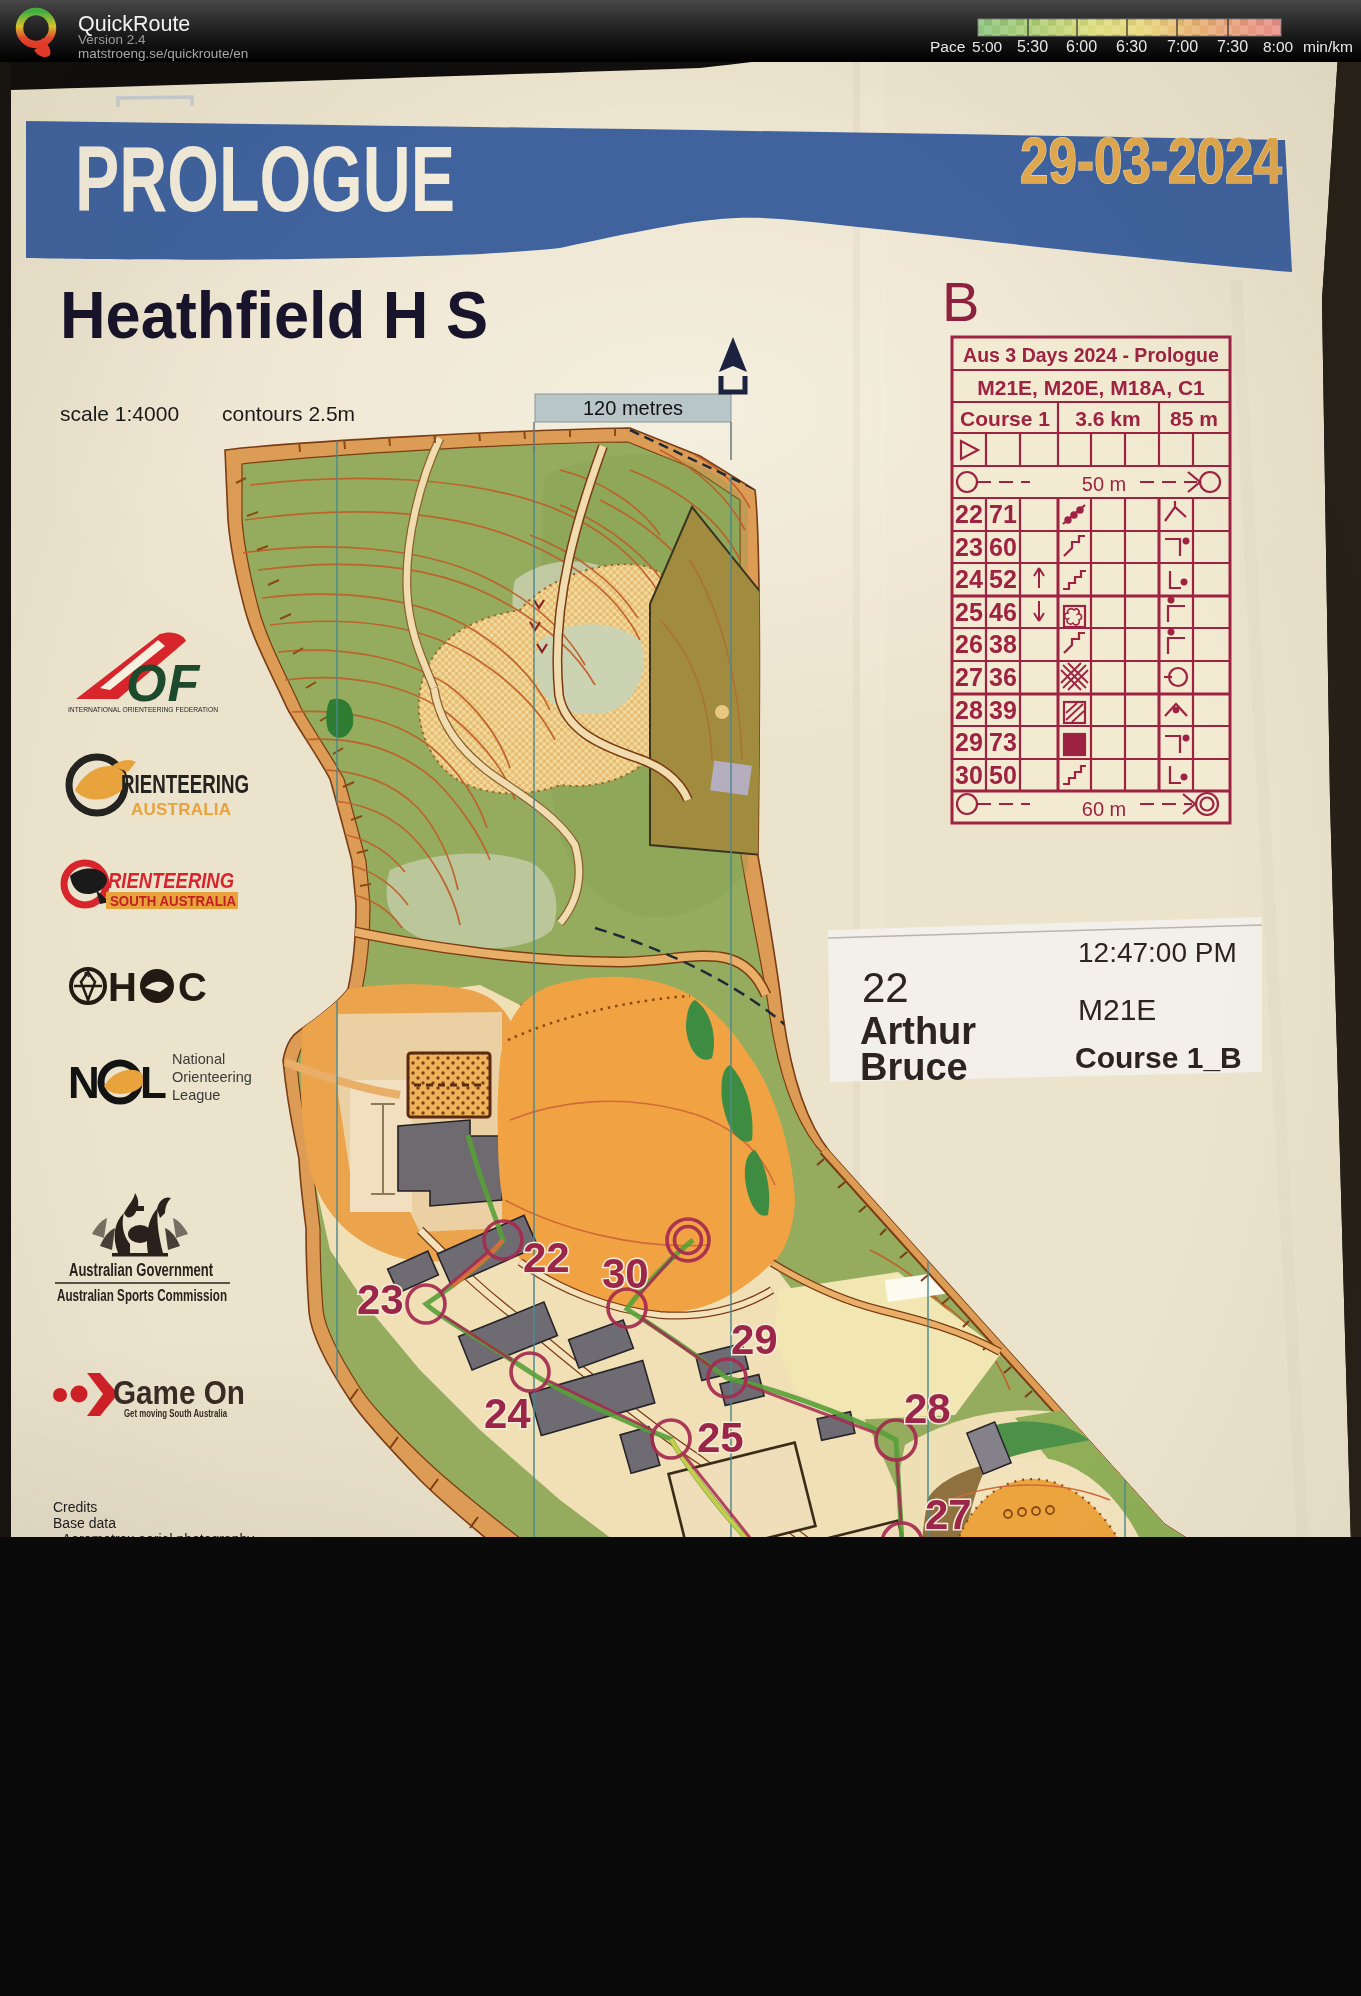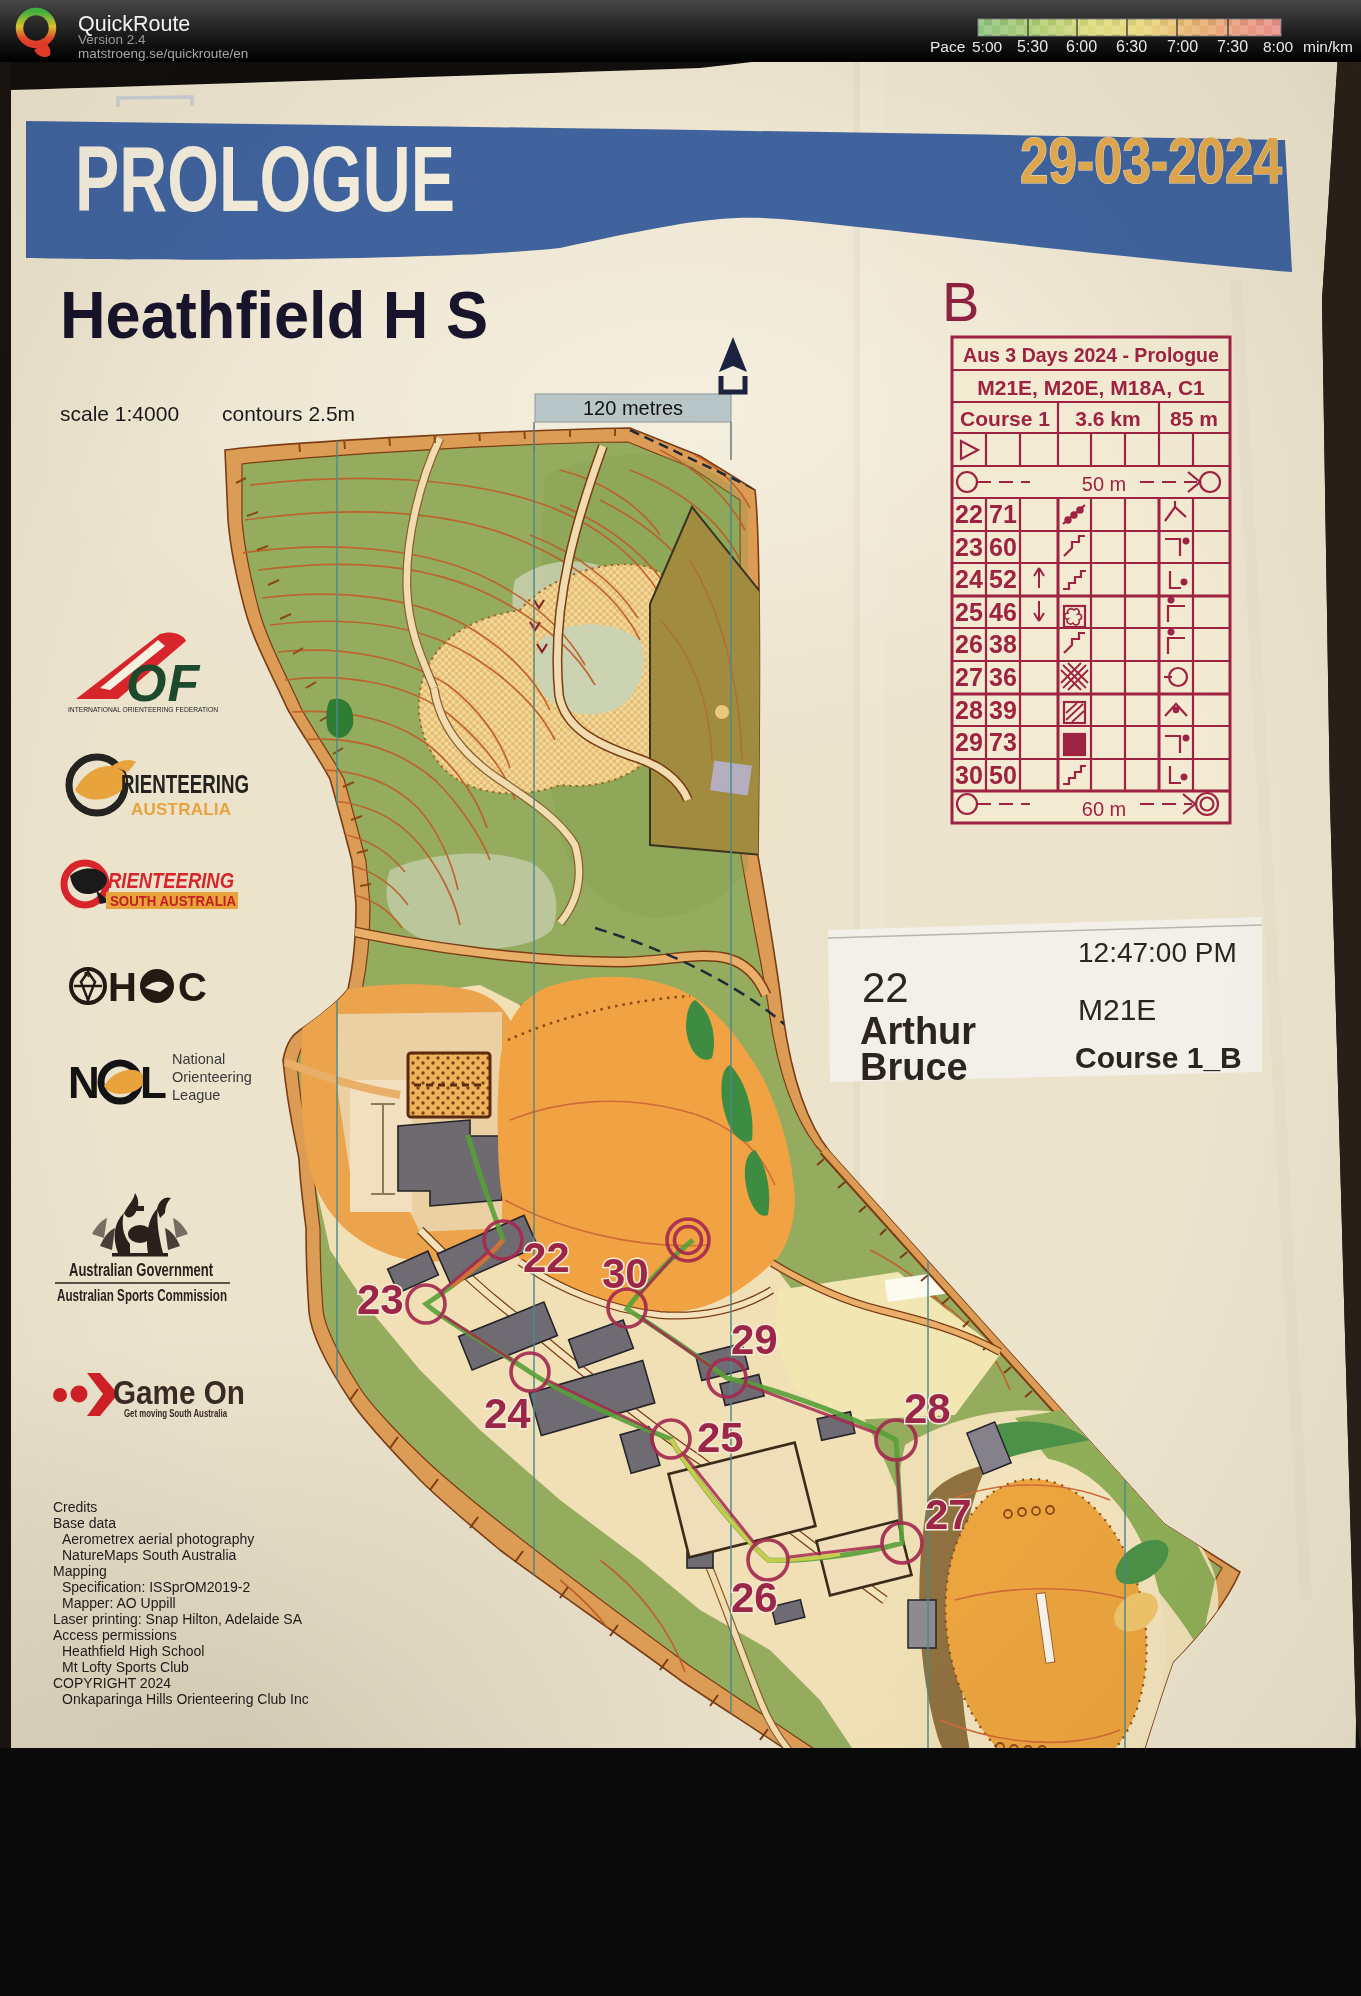--- a/index.html
+++ b/index.html
@@ -1,16 +1,16 @@
 <!DOCTYPE html>
 <html><head>
 <meta charset="utf-8">
 <style>
   html,body{margin:0;padding:0;background:#0a0a0a;}
-  .page{position:relative;width:1361px;height:1748px;overflow:hidden;font-family:"Liberation Sans",sans-serif;}
+  .page{position:relative;width:1361px;height:1537px;overflow:hidden;font-family:"Liberation Sans",sans-serif;}
   svg text{font-family:"Liberation Sans",sans-serif;}
 </style>
 </head>
 <body>
 <div class="page">
 <svg width="1361" height="1996" viewBox="0 0 1361 1996" xmlns="http://www.w3.org/2000/svg">
 <defs>
   <linearGradient id="hdr" x1="0" y1="0" x2="0" y2="1">
     <stop offset="0" stop-color="#474747"></stop>
           <stop offset="0.55" stop-color="#1c1c1c"></stop>

